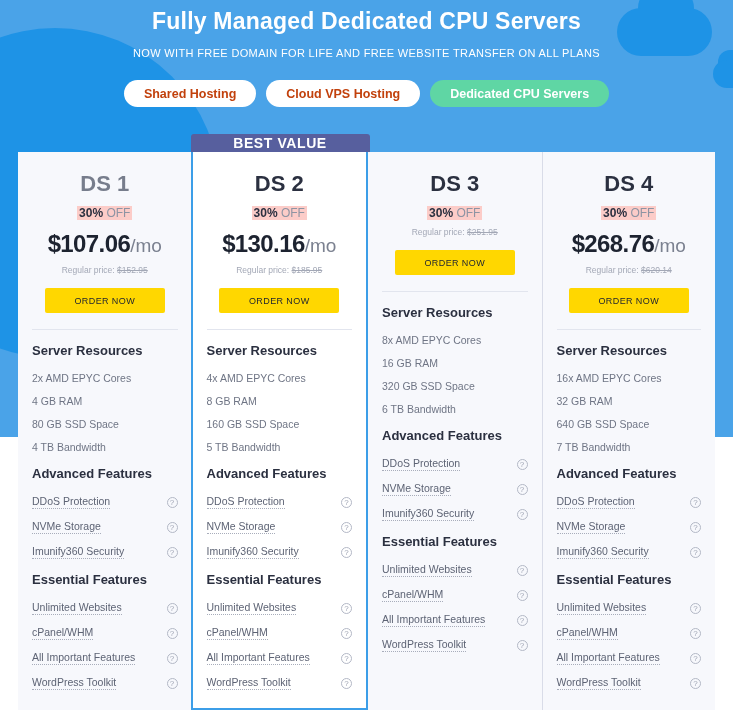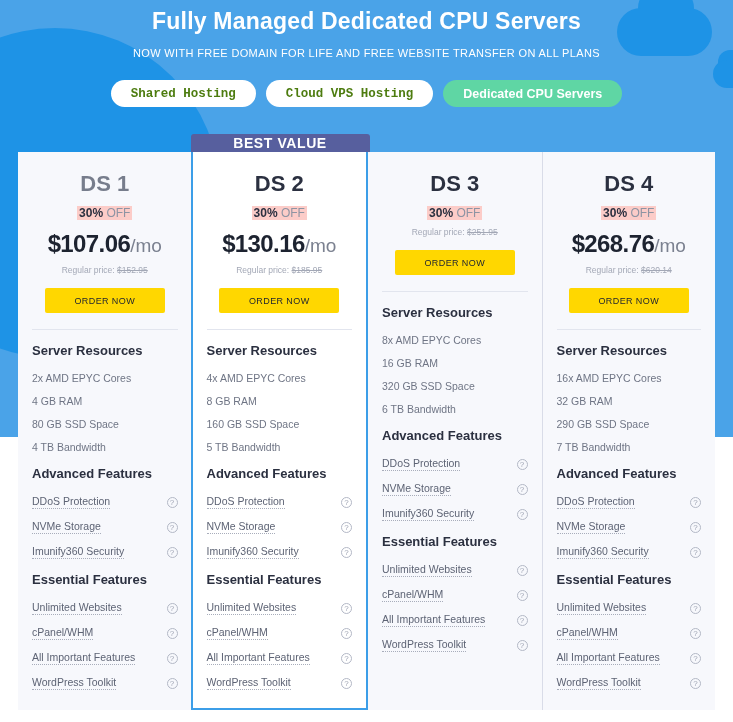--- a/index.html
+++ b/index.html
@@ -77,21 +77,21 @@
     gap: 10px; padding-top: 21px;
   }
   .tab-pill {
     border: none; border-radius: 17px;
     height: 27px; padding: 0 20px;
     font-family: "Liberation Sans", sans-serif;
     font-size: 12.5px; font-weight: bold;
     display: flex; align-items: center; justify-content: center;
     cursor: pointer; white-space: nowrap;
   }
-  .tab-pill.inactive { background: #ffffff; color: #4d7c0f; font-family: Liberation Mono, monospace; }
+  .tab-pill.inactive { background: #ffffff; color: #c2410c; }
   .tab-pill.active { background: #5fd6a4; color: #ffffff; }
 
   
   #cards {
     position: absolute; left: 18px; top: 152px;
     width: 697px; height: 558px;
     display: flex; z-index: 6;
   }
   .card {
     position: relative;
@@ -391,21 +391,21 @@
         <div class="plan-name dark">DS 4</div>
         <div class="discount-line"><span class="discount-inner"><span class="discount-pct">30%</span><span class="discount-off"> OFF</span></span></div>
         <div class="price-line"><span class="price-main">$268.76</span><span class="price-period">/mo</span></div>
         <div class="regular-price"><span>Regular price:</span> <s>$620.14</s></div>
         <button class="order-btn">ORDER NOW</button>
         <div class="divider"></div>
         <div class="section-title">Server Resources</div>
         <ul class="spec-list">
           <li>16x AMD EPYC Cores</li>
           <li>32 GB RAM</li>
-          <li>290 GB SSD Space</li>
+          <li>640 GB SSD Space</li>
           <li>7 TB Bandwidth</li>
         </ul>
         <div class="section-title">Advanced Features</div>
         <ul class="feat-list">
           <li>
             <span class="feat-label">DDoS Protection</span>
             <span class="help-icon">?</span>
           </li>
           <li>
             <span class="feat-label">NVMe Storage</span>

